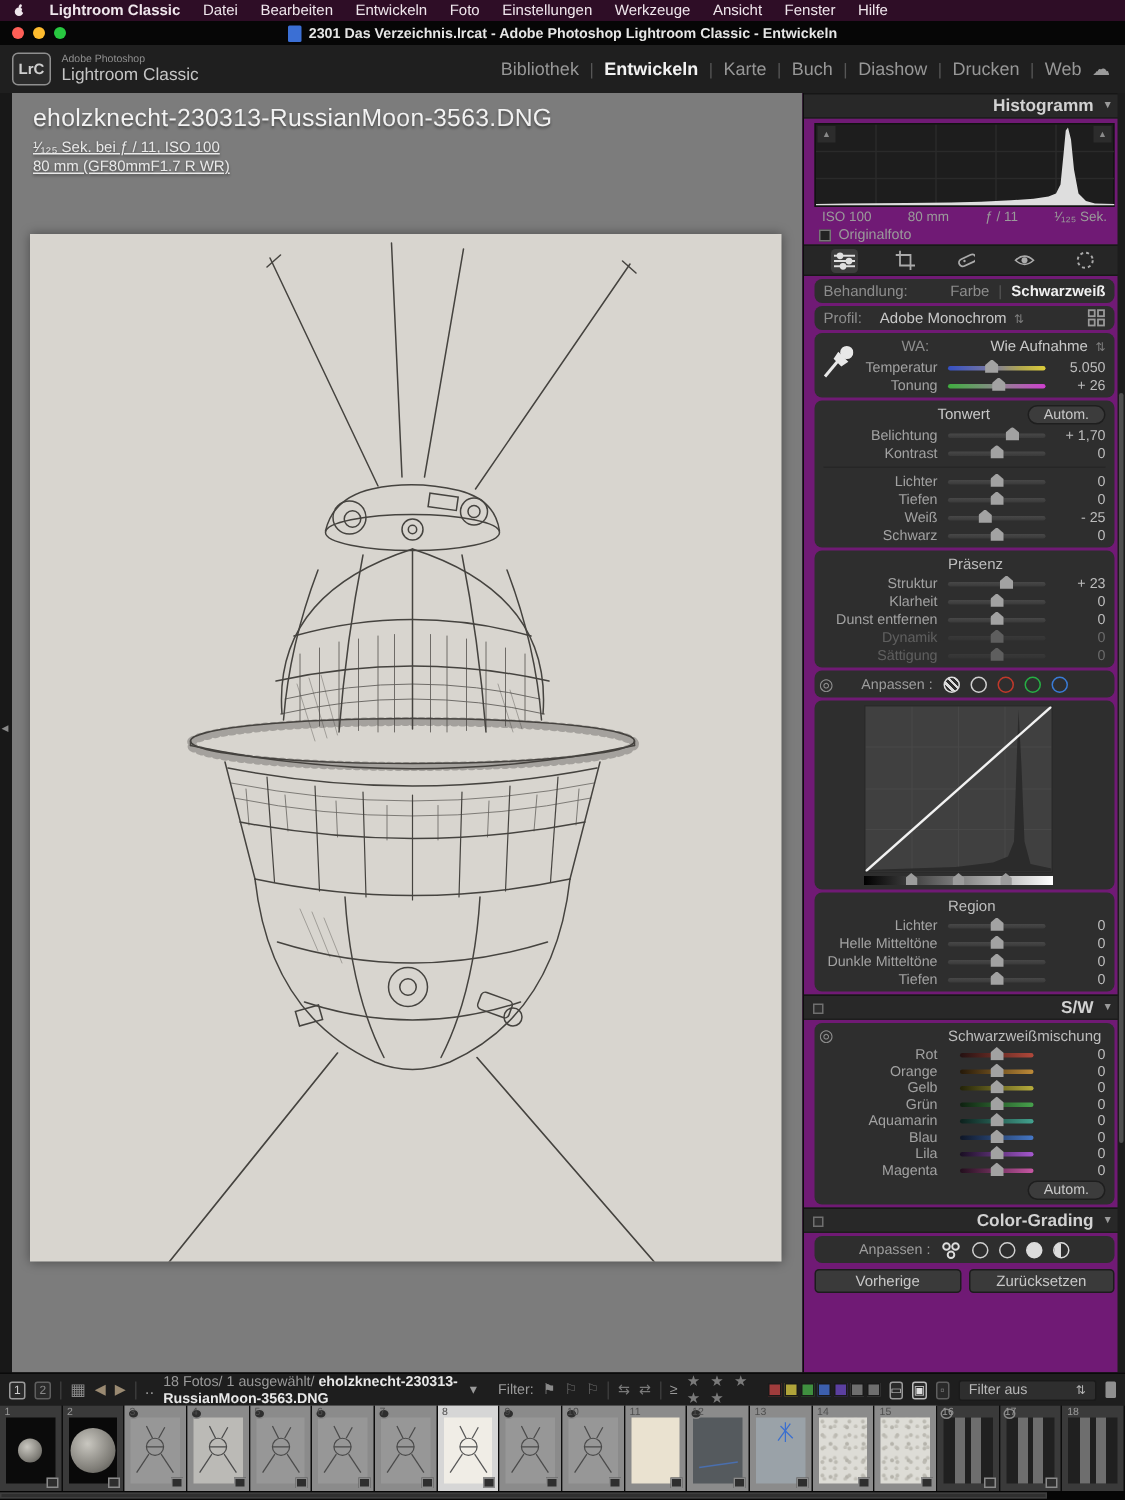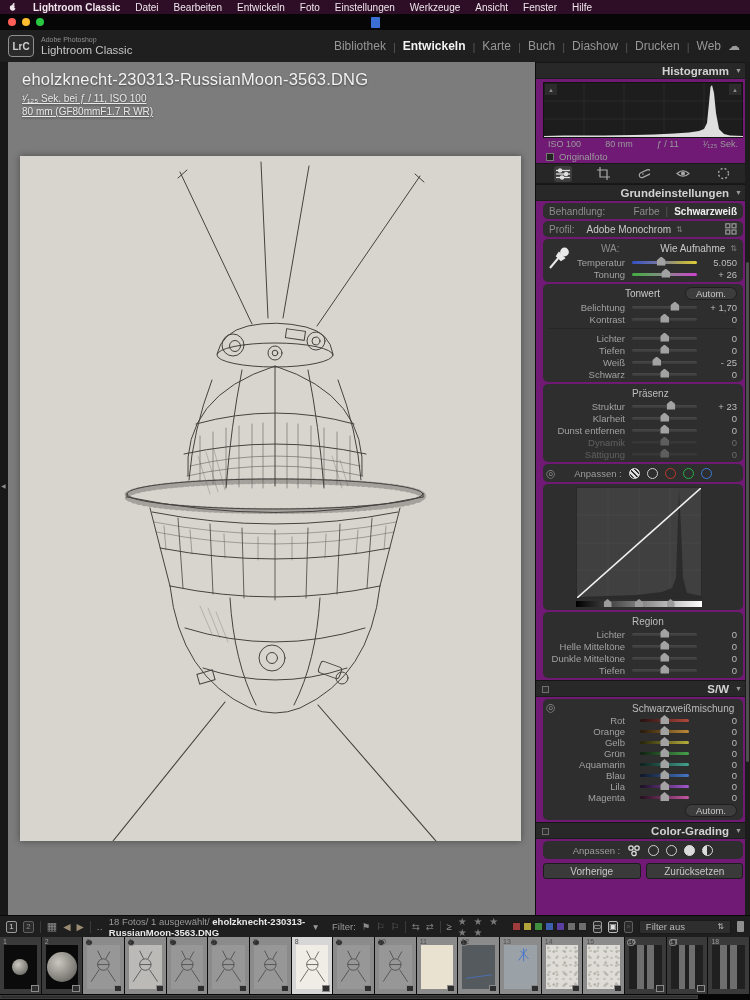--- a/index.html
+++ b/index.html
@@ -165,20 +165,21 @@
       <span class="mitem">Hilfe</span>
     </div>
 
   <div id="titlebar">
     <div class="tlights">
       <span class="tl r"></span>
       <span class="tl y"></span>
       <span class="tl g"></span>
     </div>
     <span class="docicon"></span>
+    <span class="ttext">2301 Das Verzeichnis.lrcat - Adobe Photoshop Lightroom Classic - Entwickeln</span>
   </div>
 
   <div id="appbar">
     <div class="lrclogo">LrC</div>
     <div class="appname">
       <div class="small">Adobe Photoshop</div>
       <div class="big">Lightroom Classic</div>
     </div>
     <div id="modules">
         <span class="mod">Bibliothek</span>
@@ -379,24 +380,20 @@
               <circle cx="7" cy="5.5" r="2" fill="#aaa"></circle>
             </svg>
           </span>
         <span class="tool">
             <svg width="13" height="13" viewBox="0 0 13 13">
               <circle cx="6.5" cy="6.5" r="5" fill="none" stroke="#aaa" stroke-width="1.3" stroke-dasharray="2 2"></circle>
             </svg>
           </span>
       </div>
 
-      <div class="phead">
-        <span>Grundeinstellungen</span>
-          <span class="tri">▼</span>
-      </div>
       <div class="gbox rowflex">
         <span class="dim">Behandlung:</span>
         <span style="margin-left:auto" class="dim">Farbe</span>
         <span class="vsep">|</span>
         <span class="lit">Schwarzweiß</span>
       </div>
       <div class="gbox rowflex">
         <span class="dim">Profil:</span>
         <span style="margin-left:12px;color:#c9c9c9">Adobe Monochrom</span>
         <span class="updn">⇅</span>

